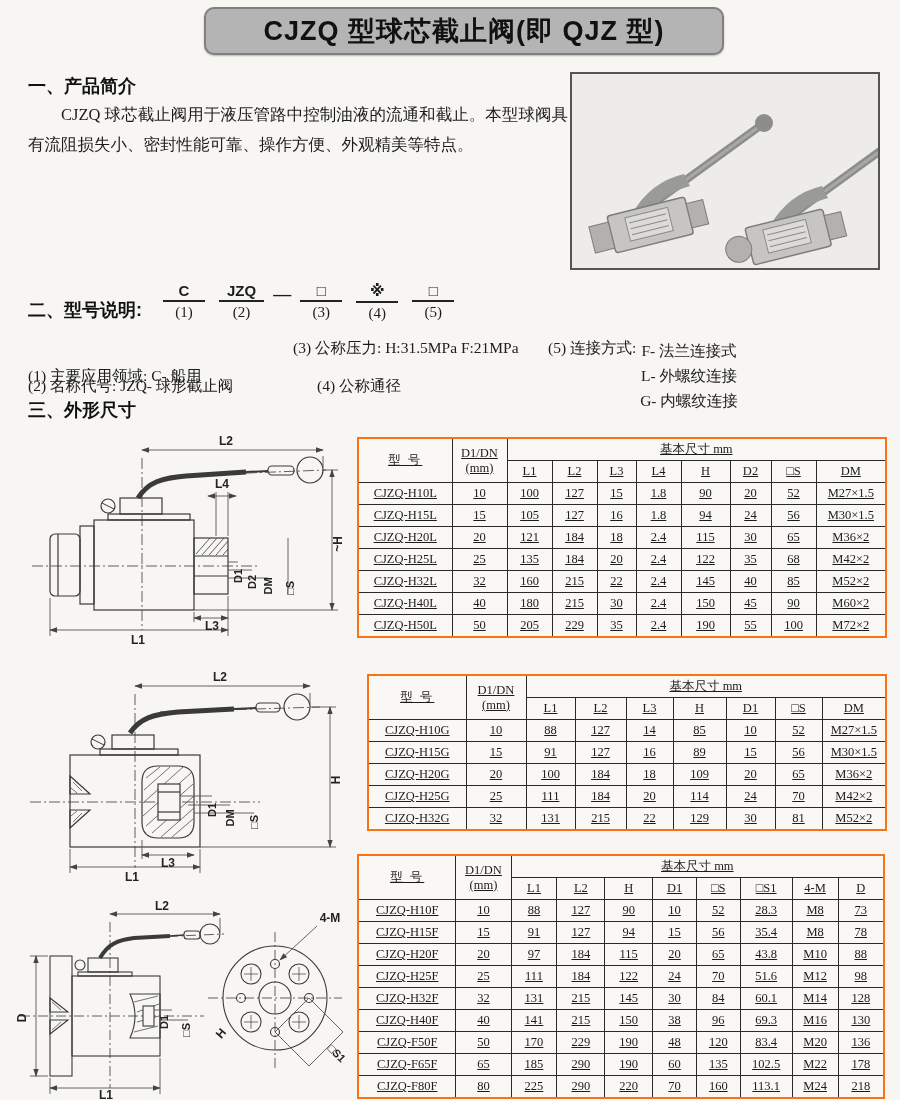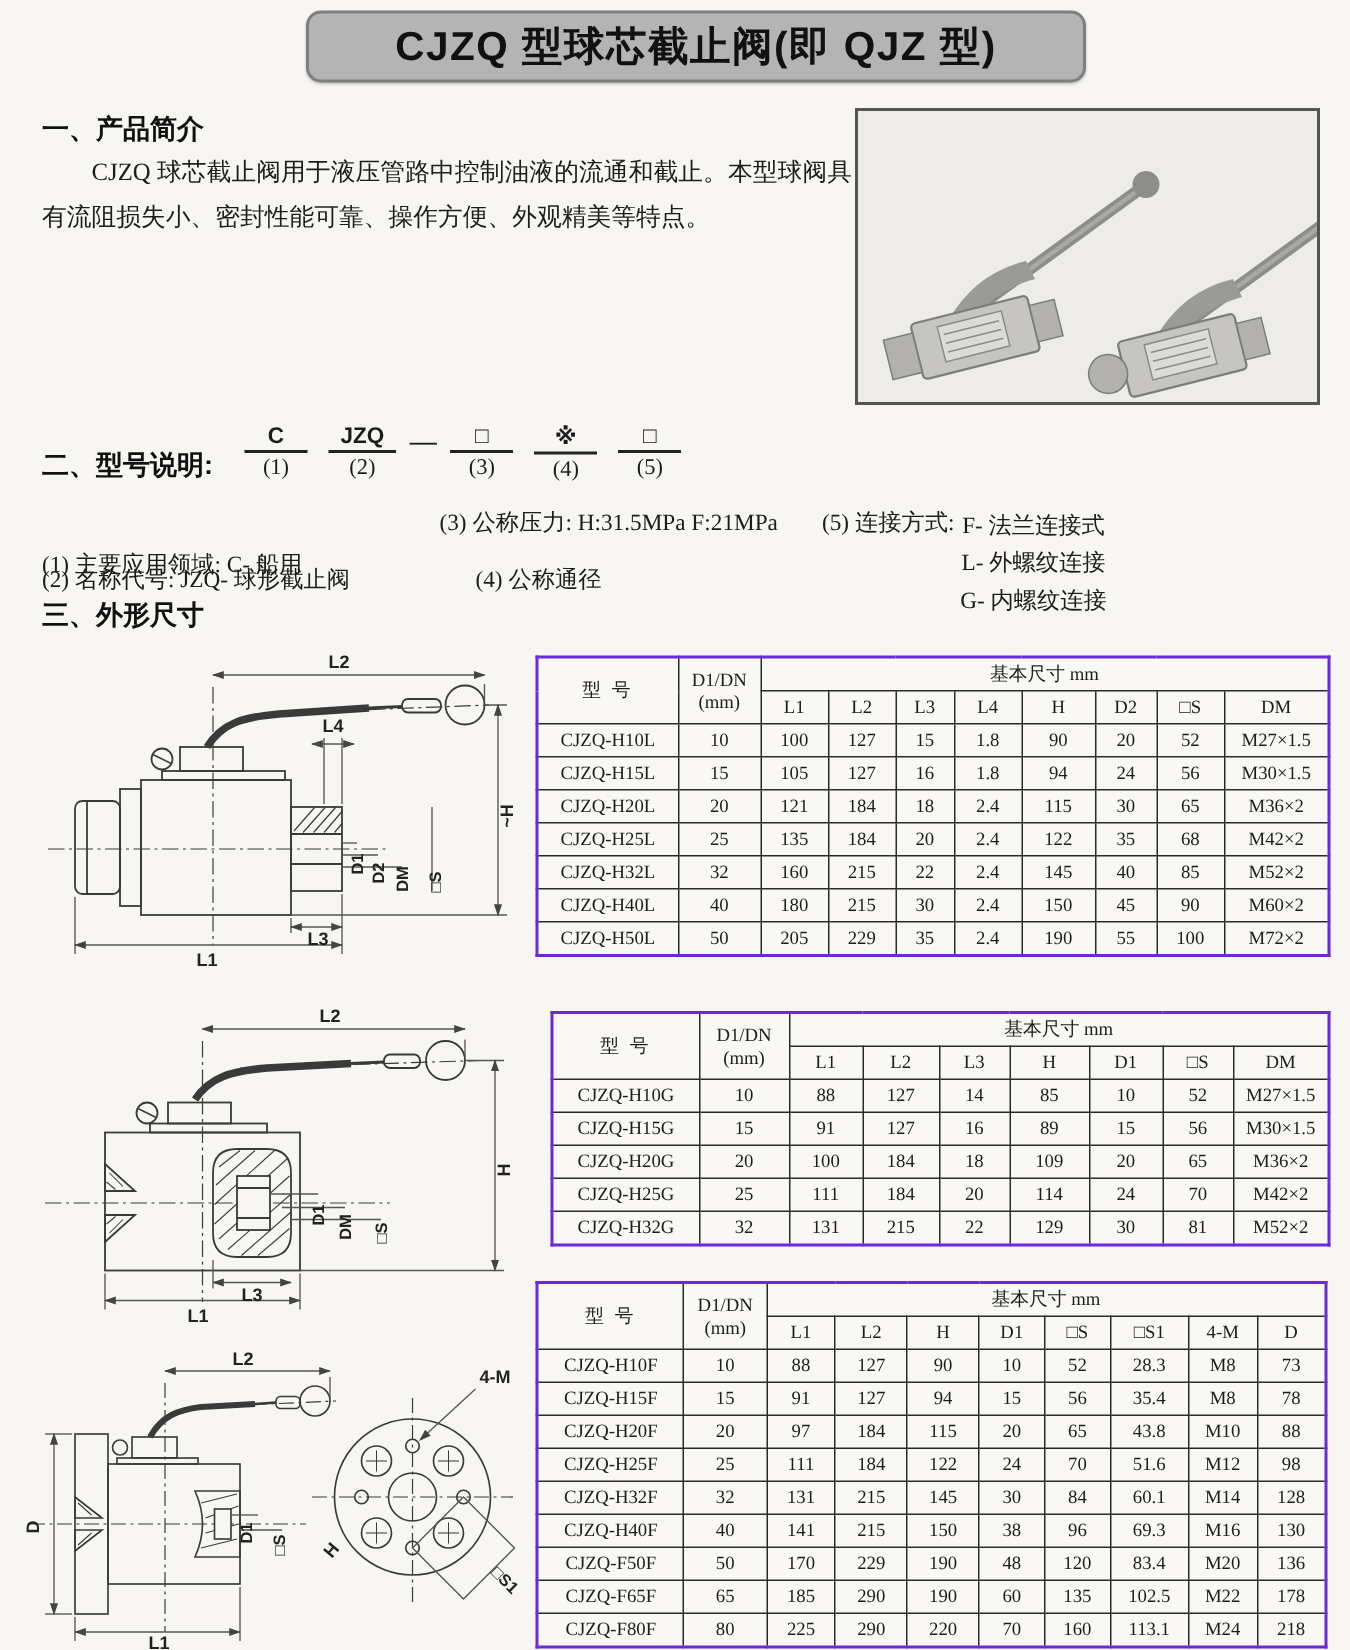--- a/index.html
+++ b/index.html
@@ -47,21 +47,21 @@
   
   table.dim{
     border-collapse:collapse;background:#f9f8f5;
     font-size:12.5px;table-layout:fixed;
   }
   table.dim th,table.dim td{
     border:1px solid #2a2a2a;text-align:center;vertical-align:middle;
     padding:1px 2px;height:19px;line-height:1.15;font-weight:400;
     overflow:hidden;white-space:nowrap;
   }
-  table.dim{border:2px solid #6d28d9;}
+  table.dim{border:2px solid #f97316;text-decoration:underline;}
   table.dim th{font-size:12.5px;}
   .th-model{letter-spacing:2px;}
   
   svg text.dim-label{
     font-family:"Liberation Sans","DejaVu Sans",sans-serif;
     font-weight:700;font-size:12px;fill:#222;
   }
   svg text.dim-label-sm{
     font-family:"Liberation Sans","DejaVu Sans",sans-serif;
     font-weight:700;font-size:11px;fill:#222;

